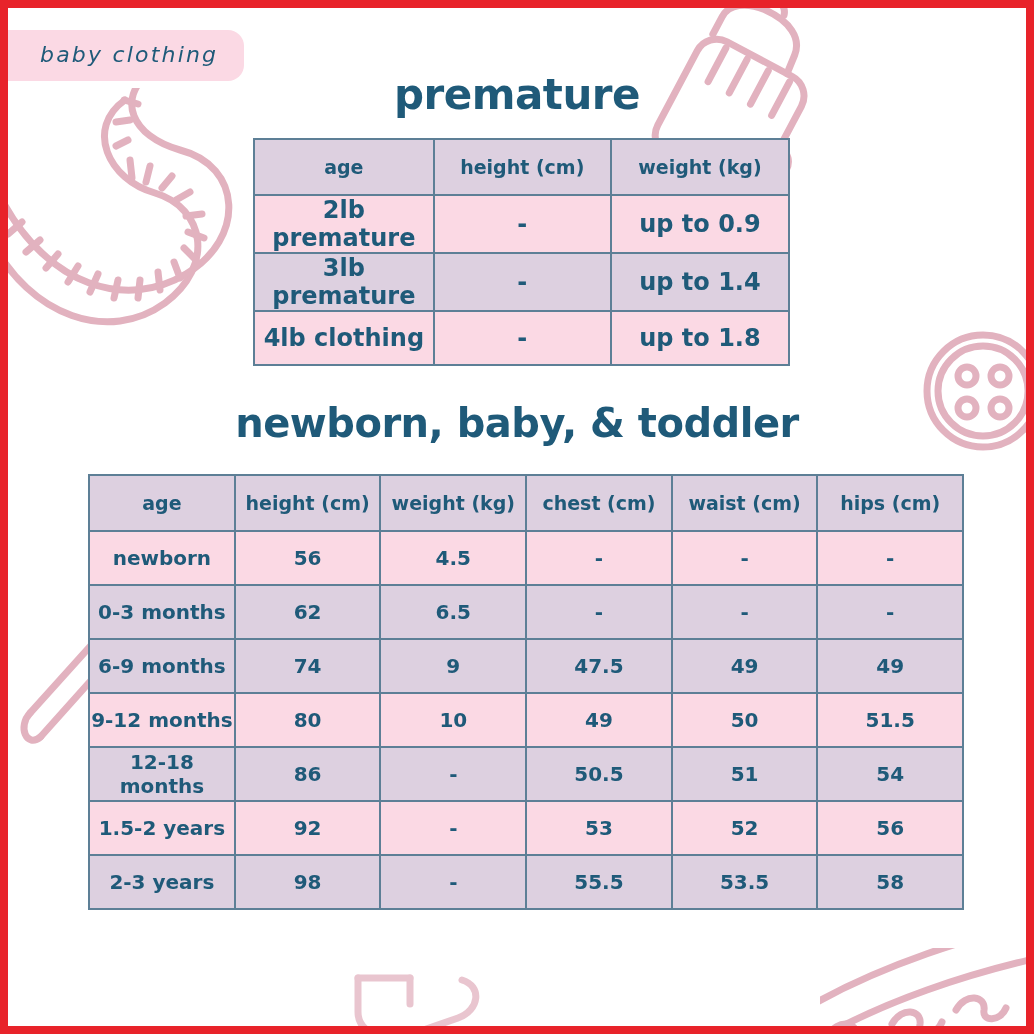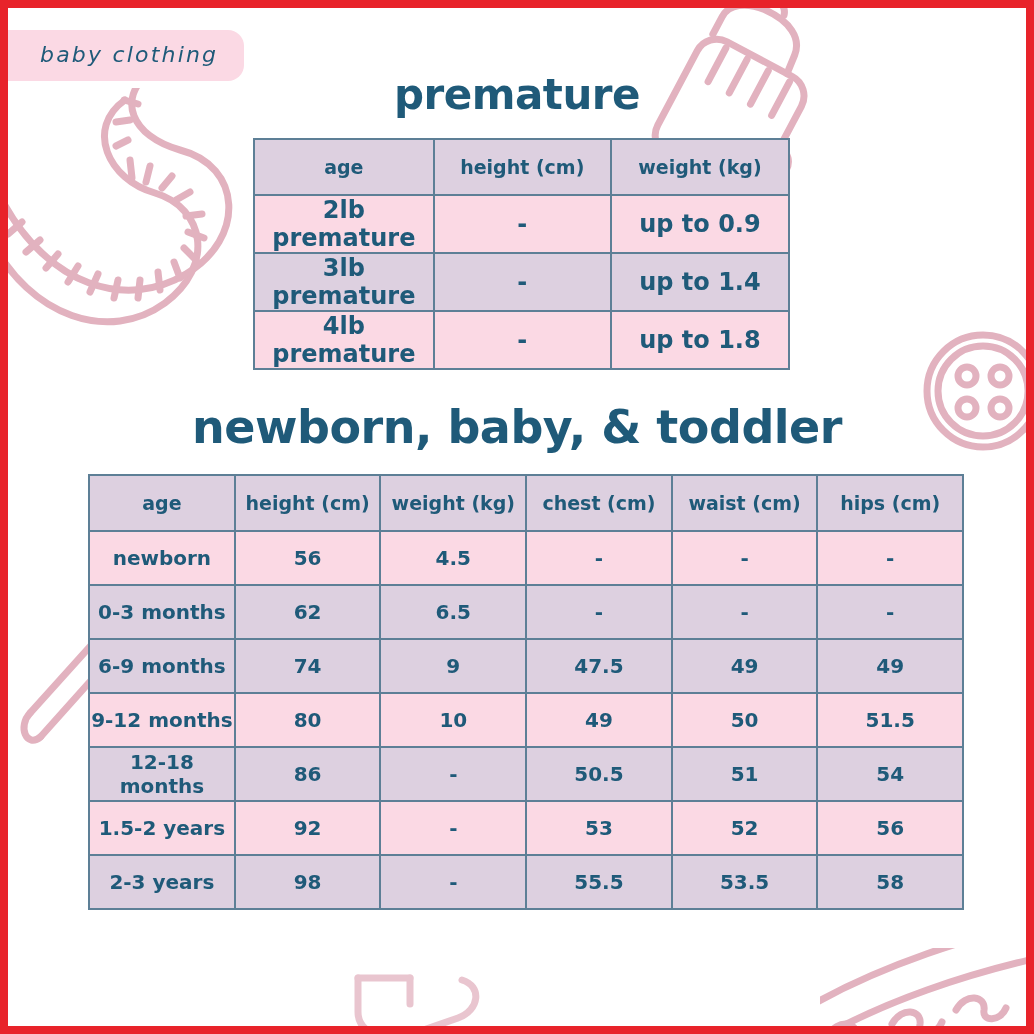--- a/index.html
+++ b/index.html
@@ -89,21 +89,21 @@
     left: 0;
     width: 1018px;
     text-align: center;
     color: #1f5a79;
     font-family: "DejaVu Sans", sans-serif;
     font-weight: 700;
     letter-spacing: -0.5px;
     z-index: 3;
   }
   #title-premature { top: 62px;  font-size: 42px; }
-  #title-newborn   { top: 392px; font-size: 46px; }
+  #title-newborn   { top: 392px; font-size: 40px; }
 
   
   .chart {
     position: absolute;
     z-index: 3;
     border-collapse: collapse;
     color: #1f5a79;
     font-family: "DejaVu Sans", sans-serif;
   }
   .chart td, .chart th {
@@ -271,21 +271,21 @@
           <td>2lb premature</td>
           <td>-</td>
           <td>up to 0.9</td>
         </tr>
         <tr class="row-dark">
           <td>3lb premature</td>
           <td>-</td>
           <td>up to 1.4</td>
         </tr>
         <tr class="row-light">
-          <td>4lb premature</td>
+          <td>4lb clothing</td>
           <td>-</td>
           <td>up to 1.8</td>
         </tr>
       </tbody>
     </table>
 
     <div class="section-title" id="title-newborn">newborn, baby, &amp; toddler</div>
 
     <table class="chart" id="table-main">
       <colgroup>

